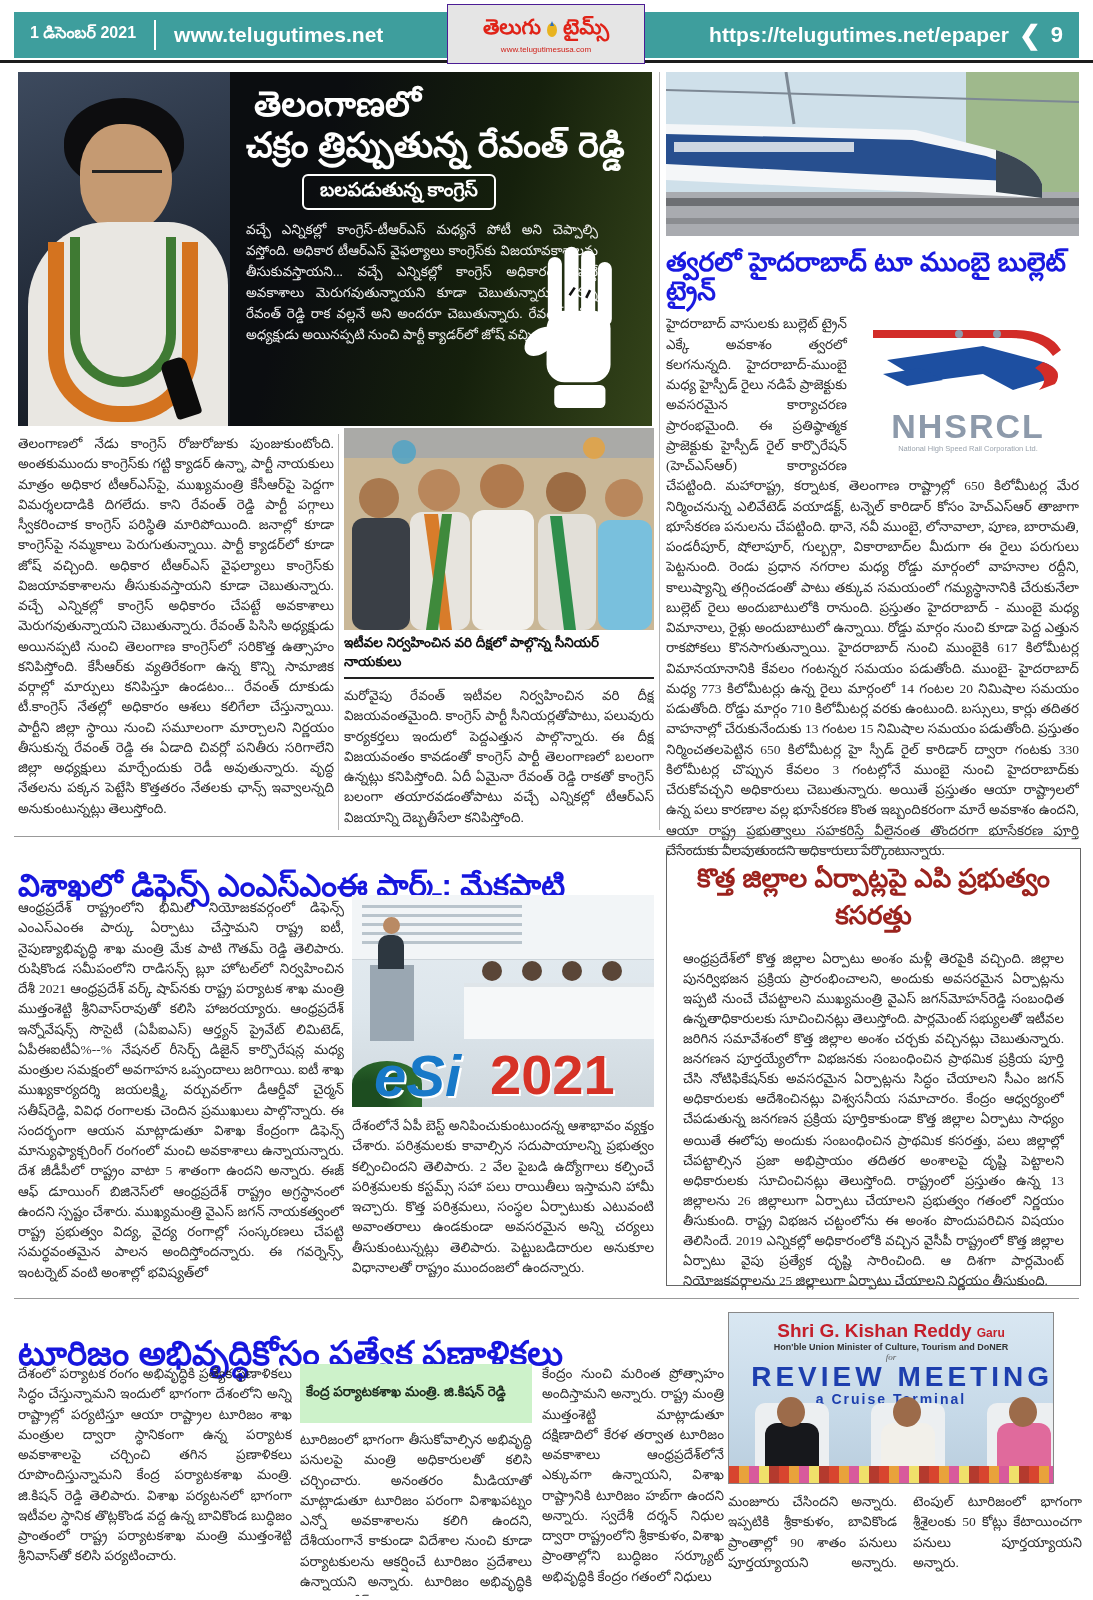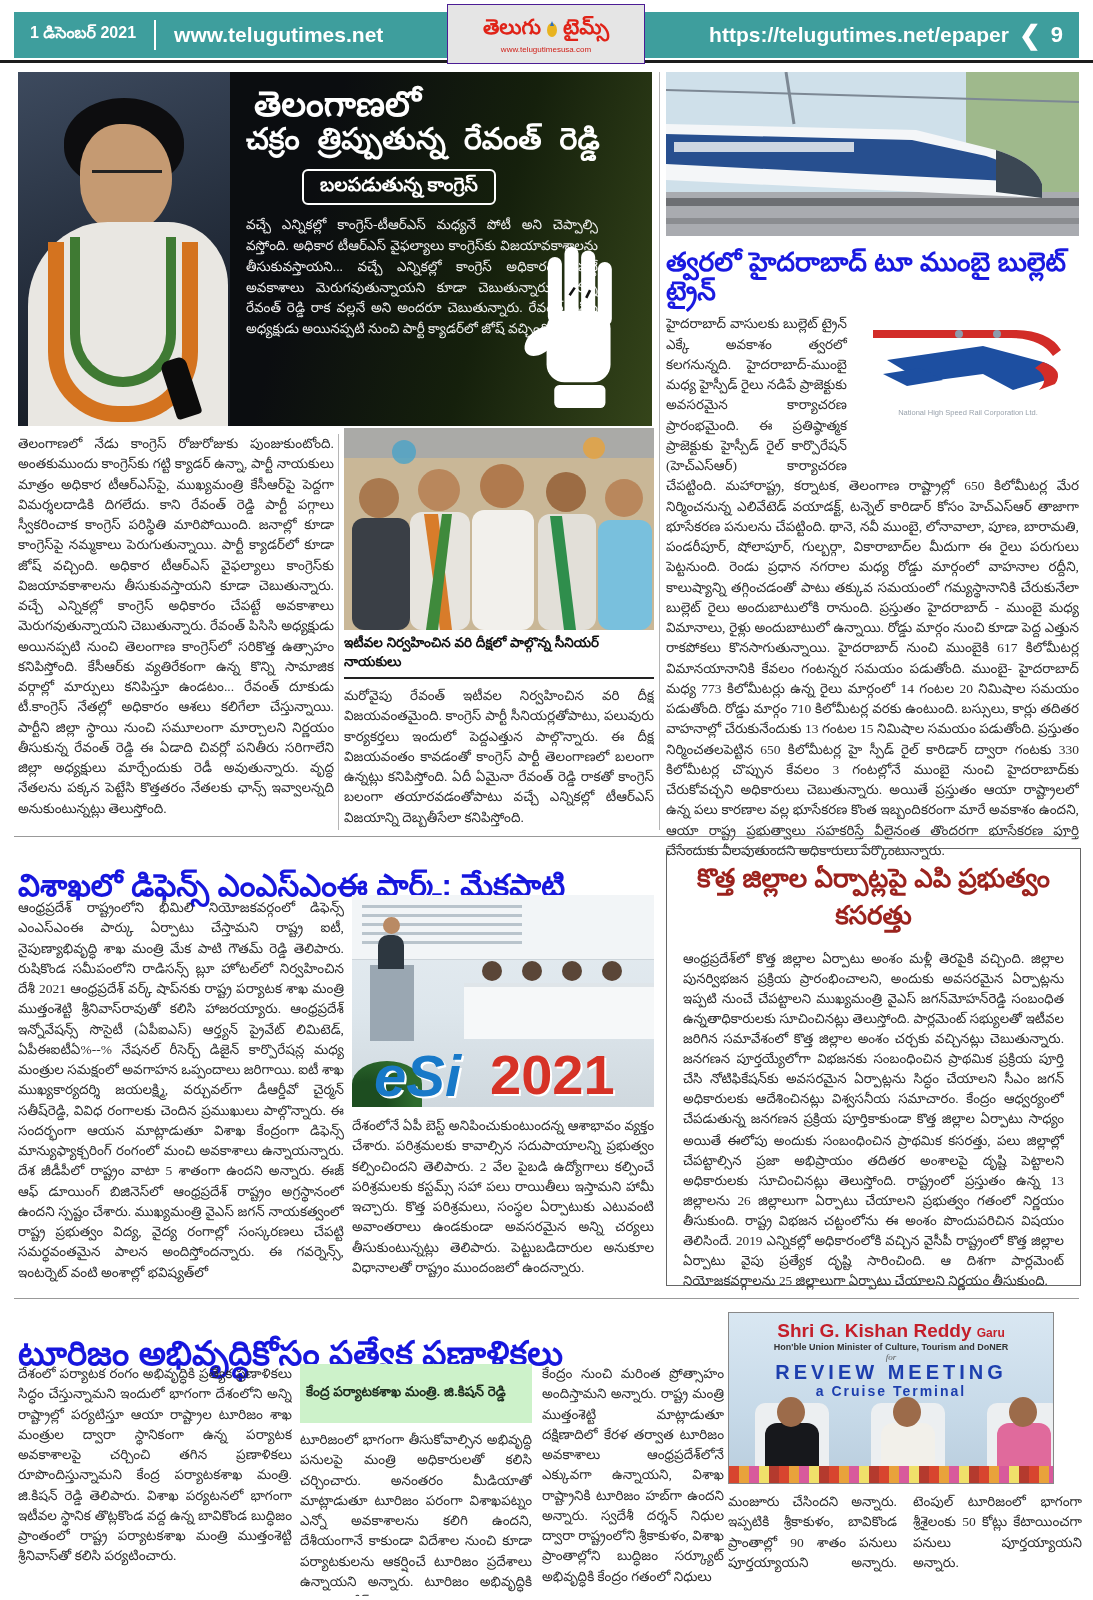--- a/index.html
+++ b/index.html
@@ -31,21 +31,21 @@
            background:linear-gradient(160deg,#3d4a5e 0%,#232c3a 55%,#11151c 100%);}
   .f-hair{position:absolute;left:46px;top:26px;width:120px;height:90px;background:#0d0d0f;border-radius:50% 50% 45% 45%;}
   .f-face{position:absolute;left:62px;top:52px;width:92px;height:108px;background:#c59a72;border-radius:46% 54% 52% 48%;}
   .f-glass{position:absolute;left:74px;top:84px;width:70px;height:14px;border-bottom:3px solid #222;}
   .f-shirt{position:absolute;left:10px;top:150px;width:200px;height:210px;background:#e9e7e2;border-radius:40% 30% 0 0;}
   .f-garl1{position:absolute;left:30px;top:170px;width:150px;height:180px;border:16px solid #d4731f;border-top:none;border-radius:0 0 70px 70px;box-sizing:border-box;}
   .f-garl2{position:absolute;left:52px;top:165px;width:106px;height:150px;border:10px solid #3f7a33;border-top:none;border-radius:0 0 60px 60px;box-sizing:border-box;}
   .f-mic{position:absolute;left:150px;top:286px;width:26px;height:60px;background:#0c0c0c;border-radius:8px 8px 4px 4px;transform:rotate(-18deg);}
   .f-content{position:relative;flex:1;padding:12px 14px 14px 16px;color:#fff;}
   .f-h1{font-family:"Liberation Sans",sans-serif;font-weight:bold;color:#fff;font-size:35px;line-height:1.12;margin:0 0 2px 8px;}
-  .f-h2{font-family:Liberation Mono, monospace;font-weight:bold;color:#fff;font-size:30px;line-height:1.12;margin:0;}
+  .f-h2{font-family:Liberation Sans, sans-serif;font-weight:bold;color:#fff;font-size:35px;line-height:1.12;margin:0;}
   .f-tagwrap{margin:10px 0 10px 56px;}
   .f-tag{display:inline-block;border:2.5px solid #fff;border-radius:6px;padding:3px 16px;
          font-family:"Liberation Sans",sans-serif;font-weight:bold;font-size:19px;color:#fff;}
   .f-body{width:352px;font-size:13.5px;line-height:1.55;color:#f3f3f3;text-align:justify;}
   .f-hand{position:absolute;right:12px;bottom:6px;width:128px;height:188px;}
   
   .colrule{position:absolute;width:1px;background:#b5b5b5;}
   .tl-col1{position:absolute;left:18px;top:434px;width:316px;height:396px;}
   .tl-mid{position:absolute;left:344px;top:428px;width:310px;}
   .groupphoto{position:relative;width:310px;height:202px;overflow:hidden;background:linear-gradient(180deg,#cdbd9d 0%,#b9a98c 40%,#8e846e 100%);}
@@ -97,21 +97,21 @@
   .bt-c3{left:542px;width:182px;}
   .bt-label{background:#cdf2ca;color:#1d2b1d;font-weight:bold;font-size:13.5px;padding:20px 6px;margin-bottom:7px;
             font-family:"Liberation Sans",sans-serif;}
   .bt-photo{position:absolute;left:728px;top:1312px;width:326px;height:172px;overflow:hidden;
             background:linear-gradient(180deg,#d9e7f2 0%,#c6d9e8 60%,#b9cddd 100%);border:1px solid #888;box-sizing:border-box;}
   .bp-title{position:absolute;left:0;top:8px;width:100%;text-align:center;font-family:"Liberation Sans",sans-serif;}
   .bp-t1{color:#c41f2a;font-weight:bold;font-size:19px;line-height:1;}
   .bp-t1 .suffix{color:#c41f2a;font-size:12px;}
   .bp-t2{color:#333;font-weight:bold;font-size:9px;margin-top:2px;}
   .bp-for{color:#555;font-style:italic;font-size:9px;font-family:"Liberation Serif",serif;}
-  .bp-t3{color:#1d3fae;font-weight:bold;font-size:20px;letter-spacing:4px;line-height:1.05;}
+  .bp-t3{color:#1d3fae;font-weight:bold;font-size:28px;letter-spacing:4px;line-height:1.05;text-align:right;}
   .bp-t4{color:#1d3fae;font-weight:bold;font-size:14px;letter-spacing:2px;}
   .bp-person{position:absolute;bottom:16px;}
   .bp-chair{position:absolute;bottom:0;width:74px;height:64px;background:#eceff1;border-radius:10px 10px 0 0;}
   .bp-body{position:absolute;bottom:0;left:10px;width:54px;height:44px;border-radius:12px 12px 0 0;}
   .bp-head{position:absolute;bottom:40px;left:22px;width:28px;height:30px;border-radius:50%;background:#9c6b4a;}
   .bp-flowers{position:absolute;left:0;bottom:0;width:100%;height:17px;
       background:repeating-linear-gradient(90deg,#d8452f 0 10px,#e9a23b 10px 20px,#d85a9c 20px 30px,#f0e06a 30px 40px,#b43a2e 40px 50px);}
   .bt-under{position:absolute;left:728px;top:1492px;width:354px;height:104px;column-count:2;column-gap:16px;}
   a{color:inherit;text-decoration:none;}
 </style>
@@ -227,20 +227,21 @@
     <div class="rc-text jt">
       <div class="nhsrcl">
         <svg width="210" height="84" viewBox="0 0 210 84">
           <path d="M10 14 L150 14 Q186 14 198 34 L190 40 Q178 22 148 22 L10 22 Z" fill="#d22c28"></path>
           <circle cx="96" cy="18" r="4" fill="#8d9aab"></circle>
             <circle cx="134" cy="18" r="4" fill="#8d9aab"></circle>
           <path d="M24 44 L120 30 L180 46 Q198 52 190 62 L150 74 L120 58 L60 66 Z" fill="#1d4fa1"></path>
           <path d="M180 46 Q202 54 192 68 L176 74 Q188 62 172 52 Z" fill="#d22c28"></path>
           <path d="M20 58 L58 52 L80 64 L44 70 Z" fill="#1d4fa1"></path>
         </svg>
+        <div class="nh-acr">NHSRCL</div>
         <div class="nh-tag">National High Speed Rail Corporation Ltd.</div>
       </div>
       <span>హైదరాబాద్ వాసులకు బుల్లెట్ ట్రైన్ ఎక్కే అవకాశం త్వరలో కలగనున్నది. హైదరాబాద్-ముంబై మధ్య హైస్పీడ్ రైలు నడిపే ప్రాజెక్టుకు అవసరమైన కార్యాచరణ ప్రారంభమైంది. ఈ ప్రతిష్ఠాత్మక ప్రాజెక్టుకు హైస్పీడ్ రైల్ కార్పొరేషన్ (హెచ్ఎస్ఆర్) కార్యాచరణ చేపట్టింది. మహారాష్ట్ర, కర్నాటక, తెలంగాణ రాష్ట్రాల్లో 650 కిలోమీటర్ల మేర నిర్మించనున్న ఎలివేటెడ్ వయాడక్ట్, టన్నెల్ కారిడార్ కోసం హెచ్ఎస్ఆర్ తాజాగా భూసేకరణ పనులను చేపట్టింది. థానె, నవీ ముంబై, లోనావాలా, పూణ, బారామతి, పండరీపూర్, షోలాపూర్, గుల్బర్గా, వికారాబాద్‌ల మీదుగా ఈ రైలు పరుగులు పెట్టనుంది. రెండు ప్రధాన నగరాల మధ్య రోడ్డు మార్గంలో వాహనాల రద్దీని, కాలుష్యాన్ని తగ్గించడంతో పాటు తక్కువ సమయంలో గమ్యస్థానానికి చేరుకునేలా బుల్లెట్ రైలు అందుబాటులోకి రానుంది. ప్రస్తుతం హైదరాబాద్ - ముంబై మధ్య విమానాలు, రైళ్లు అందుబాటులో ఉన్నాయి. రోడ్డు మార్గం నుంచి కూడా పెద్ద ఎత్తున రాకపోకలు కొనసాగుతున్నాయి. హైదరాబాద్ నుంచి ముంబైకి 617 కిలోమీటర్ల విమానయానానికి కేవలం గంటన్నర సమయం పడుతోంది. ముంబై- హైదరాబాద్ మధ్య 773 కిలోమీటర్లు ఉన్న రైలు మార్గంలో 14 గంటల 20 నిమిషాల సమయం పడుతోంది. రోడ్డు మార్గం 710 కిలోమీటర్ల వరకు ఉంటుంది. బస్సులు, కార్లు తదితర వాహనాల్లో చేరుకునేందుకు 13 గంటల 15 నిమిషాల సమయం పడుతోంది. ప్రస్తుతం నిర్మించతలపెట్టిన 650 కిలోమీటర్ల హై స్పీడ్ రైల్ కారిడార్ ద్వారా గంటకు 330 కిలోమీటర్ల చొప్పున కేవలం 3 గంటల్లోనే ముంబై నుంచి హైదరాబాద్‌కు చేరుకోవచ్చని అధికారులు చెబుతున్నారు. అయితే ప్రస్తుతం ఆయా రాష్ట్రాలలో ఉన్న పలు కారణాల వల్ల భూసేకరణ కొంత ఇబ్బందికరంగా మారే అవకాశం ఉందని, ఆయా రాష్ట్ర ప్రభుత్వాలు సహకరిస్తే వీలైనంత తొందరగా భూసేకరణ పూర్తి చేసేందుకు వీలవుతుందని అధికారులు పేర్కొంటున్నారు.</span>
     </div>
   </aside>
 
   <div class="hrule" style="top:836px;"></div>
 
   <h2 class="mid-h">విశాఖలో డిఫెన్స్ ఎంఎస్ఎంఈ పార్క్: మేకపాటి</h2>
   <div class="mid-col1 jt clip">ఆంధ్రప్రదేశ్ రాష్ట్రంలోని భీమిలి నియోజకవర్గంలో డిఫెన్స్ ఎంఎస్ఎంఈ పార్కు ఏర్పాటు చేస్తామని రాష్ట్ర ఐటీ, నైపుణ్యాభివృద్ధి శాఖ మంత్రి మేక పాటి గౌతమ్ రెడ్డి తెలిపారు. రుషికొండ సమీపంలోని రాడిసన్స్ బ్లూ హోటల్‌లో నిర్వహించిన దేశీ 2021 ఆంధ్రప్రదేశ్ వర్క్ షాప్‌నకు రాష్ట్ర పర్యాటక శాఖ మంత్రి ముత్తంశెట్టి శ్రీనివాస్‌రావుతో కలిసి హాజరయ్యారు. ఆంధ్రప్రదేశ్ ఇన్నోవేషన్స్ సొసైటీ (ఏపీఐఎస్) ఆర్త్యన్ ప్రైవేట్ లిమిటెడ్, ఏపీఈఐటీఏ%--% నేషనల్ రీసెర్చ్ డిజైన్ కార్పొరేషన్ల మధ్య మంత్రుల సమక్షంలో అవగాహన ఒప్పందాలు జరిగాయి. ఐటీ శాఖ ముఖ్యకార్యదర్శి జయలక్ష్మి, వర్చువల్‌గా డీఆర్డీవో చైర్మన్ సతీష్‌రెడ్డి, వివిధ రంగాలకు చెందిన ప్రముఖులు పాల్గొన్నారు. ఈ సందర్భంగా ఆయన మాట్లాడుతూ విశాఖ కేంద్రంగా డిఫెన్స్ మాన్యుఫ్యాక్చరింగ్ రంగంలో మంచి అవకాశాలు ఉన్నాయన్నారు. దేశ జీడీపీలో రాష్ట్రం వాటా 5 శాతంగా ఉందని అన్నారు. ఈజ్ ఆఫ్ డూయింగ్ బిజినెస్‌లో ఆంధ్రప్రదేశ్ రాష్ట్రం అగ్రస్థానంలో ఉందని స్పష్టం చేశారు. ముఖ్యమంత్రి వైఎస్ జగన్ నాయకత్వంలో రాష్ట్ర ప్రభుత్వం విద్య, వైద్య రంగాల్లో సంస్కరణలు చేపట్టి సమర్థవంతమైన పాలన అందిస్తోందన్నారు. ఈ గవర్నెన్స్, ఇంటర్నెట్ వంటి అంశాల్లో భవిష్యత్‌లో</div>

